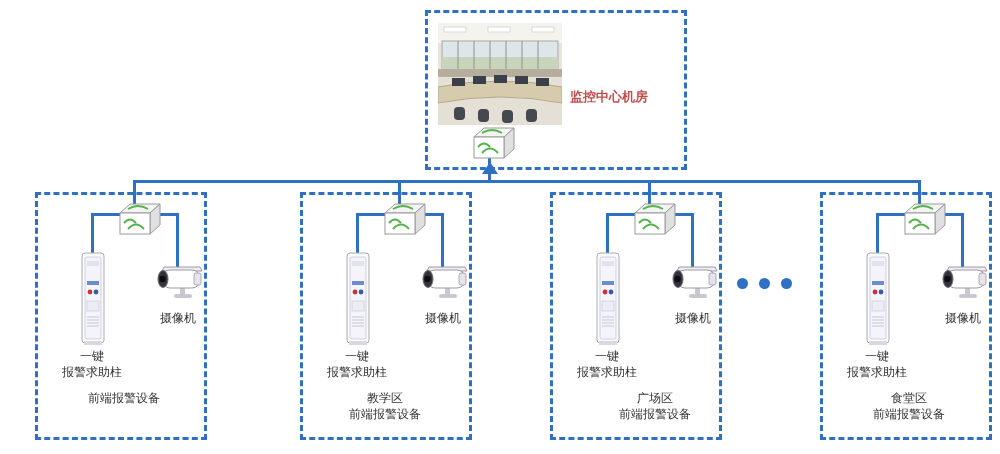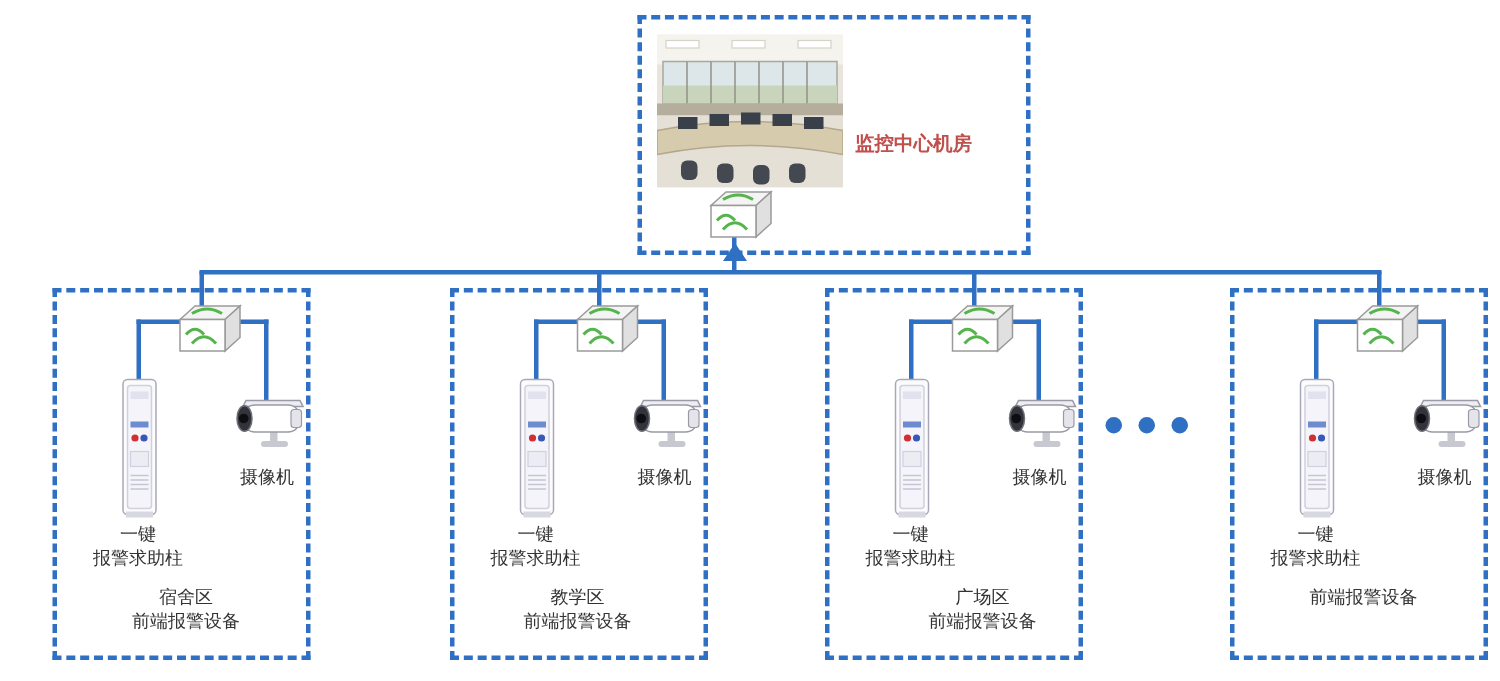--- a/index.html
+++ b/index.html
@@ -129,21 +129,20 @@
       <svg viewBox="0 0 56 44">
           <use href="#sym-camera"></use>
         </svg>
     </span>
     <div class="label" style="left:4px;top:154px;width:100px">
       <div>一键</div>
       <div>报警求助柱</div>
     </div>
     <div class="label" style="left:104px;top:116px;width:72px">摄像机</div>
     <div class="label" style="left:6px;top:196px;width:160px">
-      <div>宿舍区</div>
       <div>前端报警设备</div>
     </div>
   </div>
 
   <div class="group dashed" style="left:300px">
     <div class="wire" style="left:53px;top:18px;width:88px;height:3px"></div>
     <div class="wire" style="left:53px;top:18px;width:3px;height:44px"></div>
     <div class="wire" style="left:138px;top:18px;width:3px;height:56px"></div>
     <span class="icon" style="left:76px;top:6px;width:48px;height:40px">
       <svg viewBox="0 0 48 40">
@@ -223,17 +222,18 @@
       <svg viewBox="0 0 56 44">
           <use href="#sym-camera"></use>
         </svg>
     </span>
     <div class="label" style="left:4px;top:154px;width:100px">
       <div>一键</div>
       <div>报警求助柱</div>
     </div>
     <div class="label" style="left:104px;top:116px;width:72px">摄像机</div>
     <div class="label" style="left:6px;top:196px;width:160px">
+      <div>食堂区</div>
       <div>前端报警设备</div>
     </div>
   </div>
 
 </div>
 
 </body></html>

